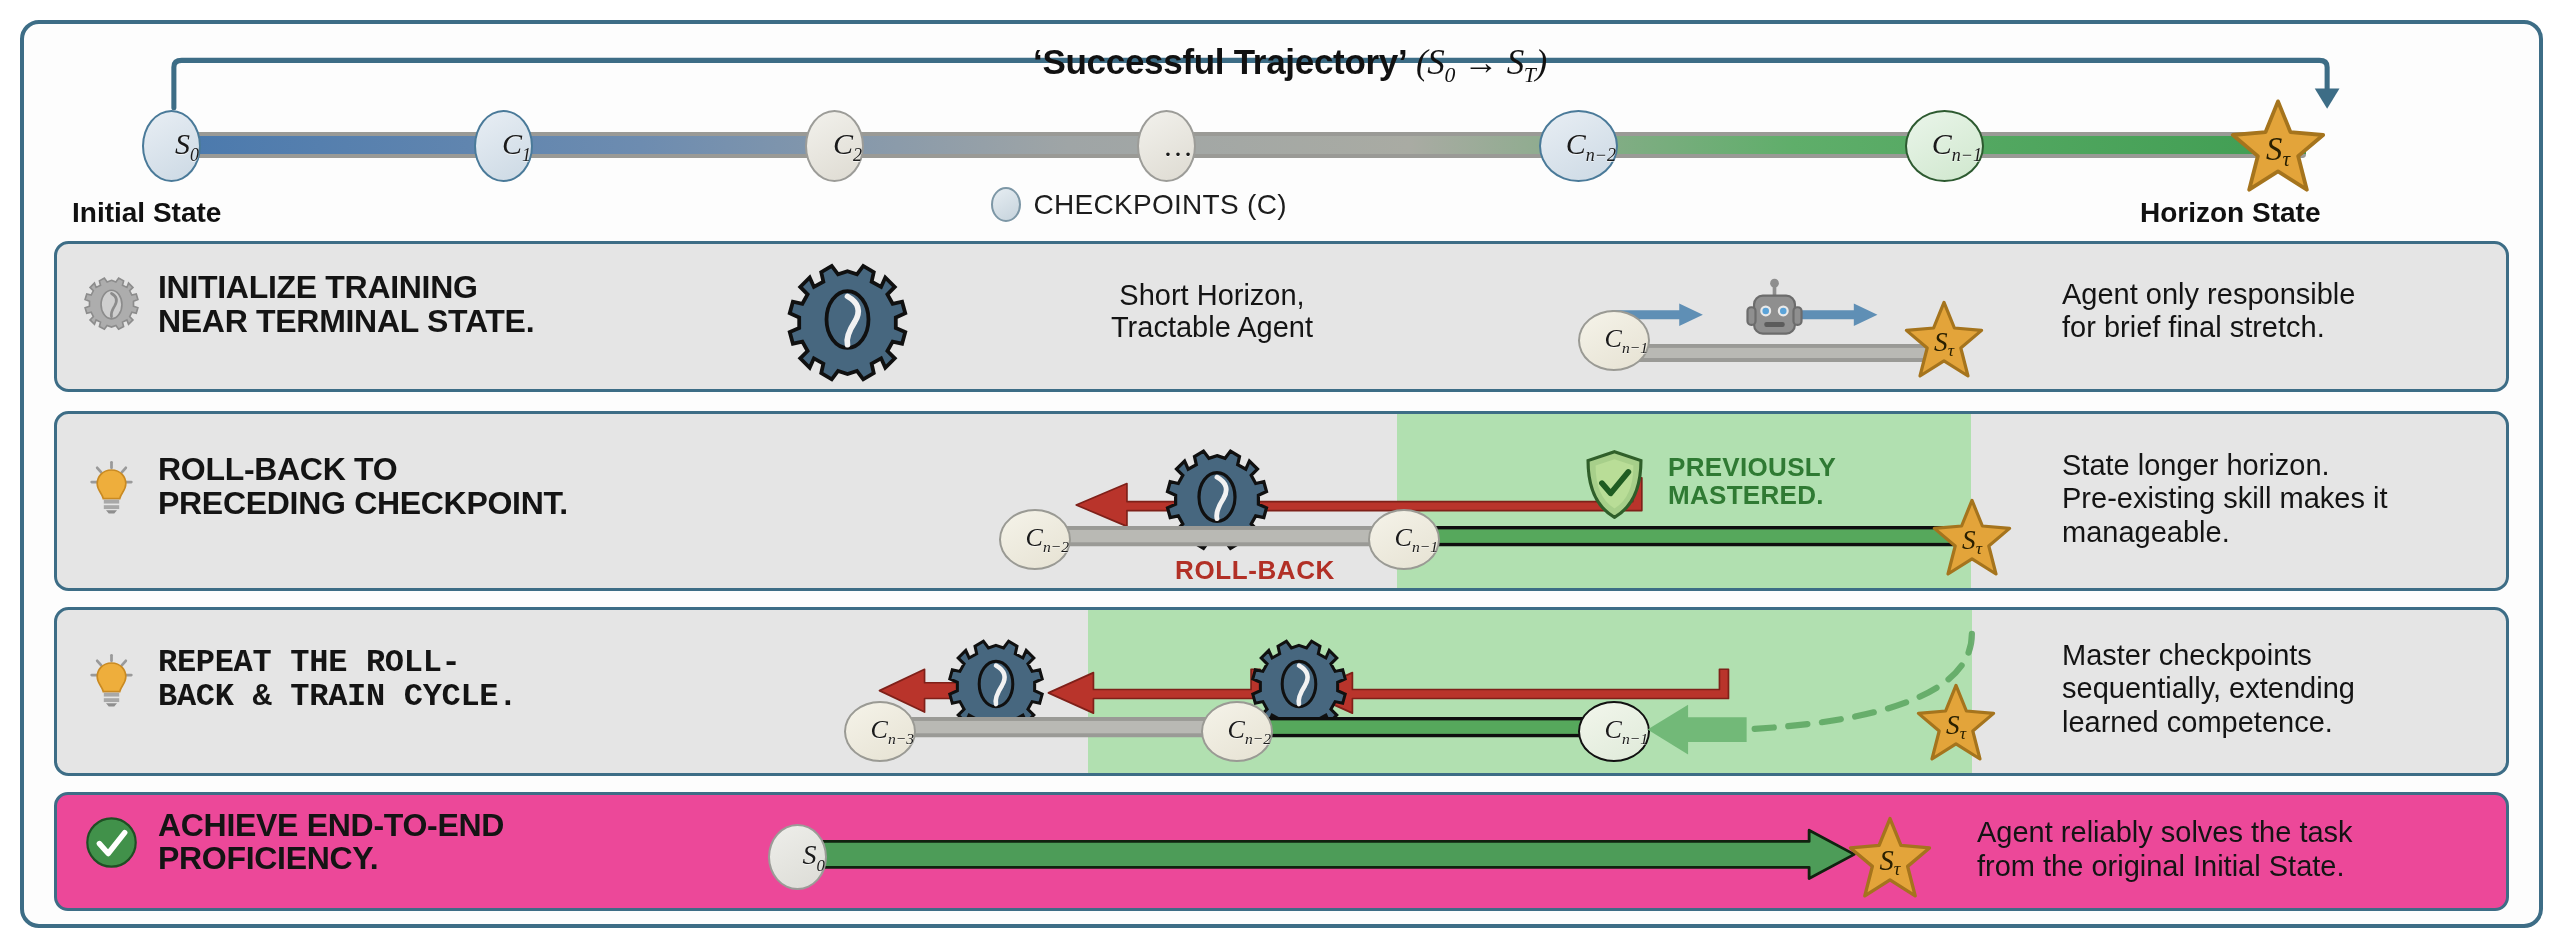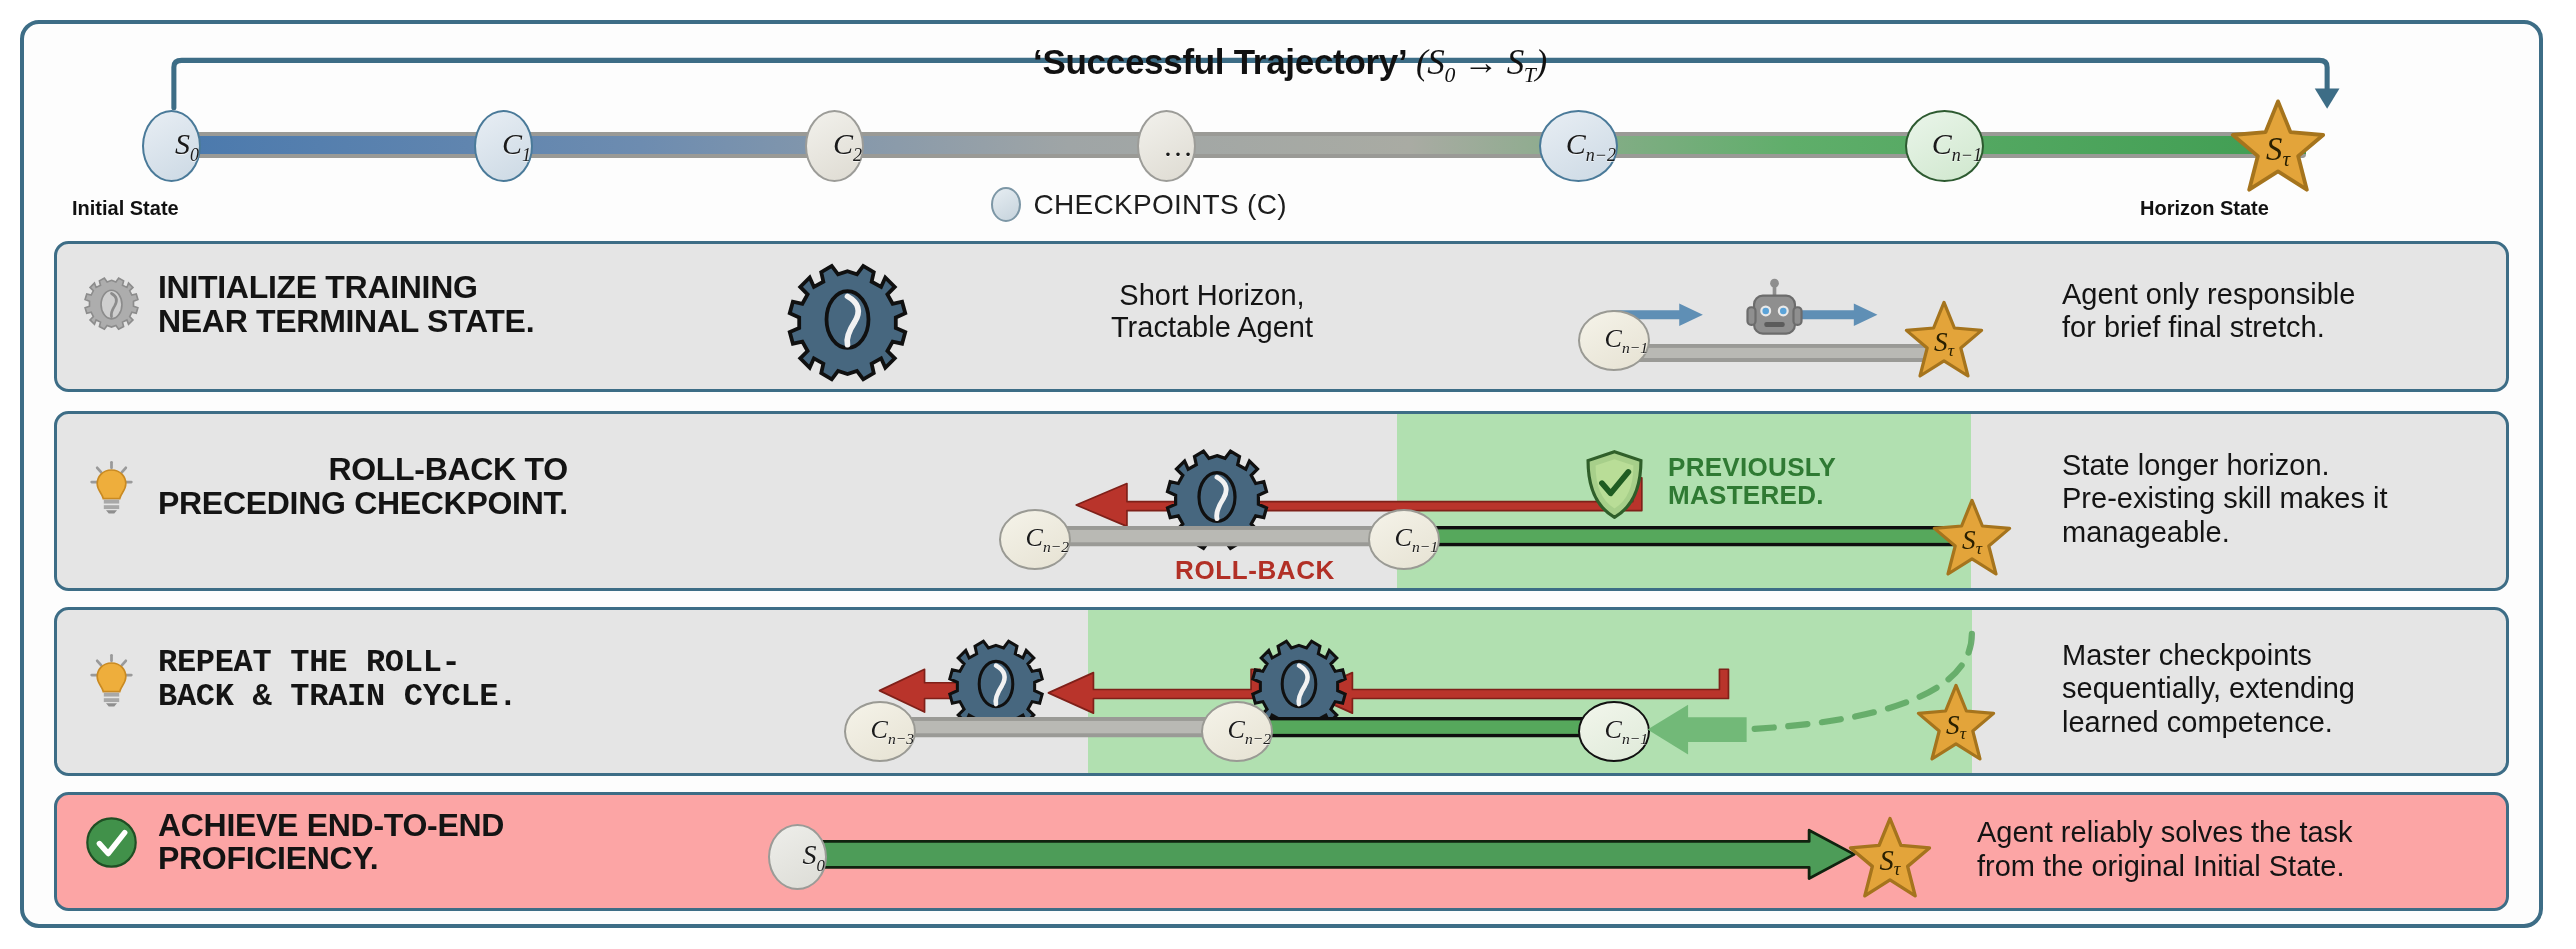--- a/index.html
+++ b/index.html
@@ -41,39 +41,39 @@
   }
   .node .sub{font-size:0.60em;vertical-align:sub;font-style:italic;}
 
   .n-top{width:59px;height:72px;font-size:30px;}
   .n-blue{background:linear-gradient(150deg,#e8eef4,#ccd9e4);border:2.8px solid #4a7a99;}
   .n-grey{background:linear-gradient(150deg,#f2f1ec,#dedbd2);border:2.8px solid #9c9c98;}
   .n-green{background:linear-gradient(150deg,#eaf5ea,#cfe7cd);border:2.8px solid #2d5a30;}
 
   .starwrap{position:absolute;}
   .statelabel{
-    position:absolute;font-size:20px;font-weight:bold;color:#111;white-space:nowrap;
+    position:absolute;font-size:28px;font-weight:bold;color:#111;white-space:nowrap;
   }
 
   .legend{
     position:absolute;left:991px;top:186px;display:flex;align-items:center;gap:12.4px;
   }
   .legend-dot{
     width:30px;height:35px;border-radius:50%;
     background:linear-gradient(150deg,#e6edf2,#c6d3dc);border:2.8px solid #7d97a6;box-sizing:border-box;
   }
   .legend-label{font-size:28px;color:#1d1d1d;letter-spacing:0.3px;}
 
   
   .row{
     position:absolute;left:54px;width:2455px;box-sizing:border-box;
     border:3.4px solid #3d6d86;border-radius:14.6px;
     background:#e5e5e5;overflow:hidden;
   }
-  .row.green{background:#fca5a5;}
+  .row.green{background:#ec4899;border-radius:14px;}
   .row .mastered-band{
     position:absolute;top:0;bottom:0;background:#aedfad;opacity:.95;
   }
 
   .row-inner{position:absolute;inset:0;}
 
   .hdr{position:absolute;display:flex;align-items:center;gap:19px;}
   .hdr-icon{width:55px;height:55px;flex:0 0 auto;position:relative;}
   .hdr-text{
     font-size:32px;font-weight:bold;color:#141414;line-height:1.06;letter-spacing:-0.3px;
@@ -238,21 +238,21 @@
       </div>
 
       <div class="right-text" style="left:2005px;top:34px;width:473px;">Agent only responsible
 for brief final stretch.</div>
     </div>
   </div>
 
   <div class="row" style="top:411px;height:180px;">
     <div class="mastered-band" style="left:1340px;width:574px;"></div>
     <div class="row-inner">
-      <div class="hdr" style="left:27px;top:39px;text-align:right;">
+      <div class="hdr" style="left:27px;top:39px;">
         <div class="hdr-icon">
           <svg width="55" height="55" viewBox="0 0 100 100">
             <g stroke="#9a9a9a" stroke-width="5" stroke-linecap="round">
               <line x1="50" y1="6" x2="50" y2="16"></line>
               <line x1="24" y1="16" x2="31" y2="24"></line>
               <line x1="76" y1="16" x2="69" y2="24"></line>
               <line x1="14" y1="42" x2="24" y2="42"></line>
               <line x1="86" y1="42" x2="76" y2="42"></line>
             </g>
             <path d="M50,20 C33,20 24,33 24,45 C24,57 33,62 35,72 L65,72 C67,62 76,57 76,45 C76,33 67,20 50,20 Z" fill="#eeae3c" stroke="#c98a22" stroke-width="3"></path>

